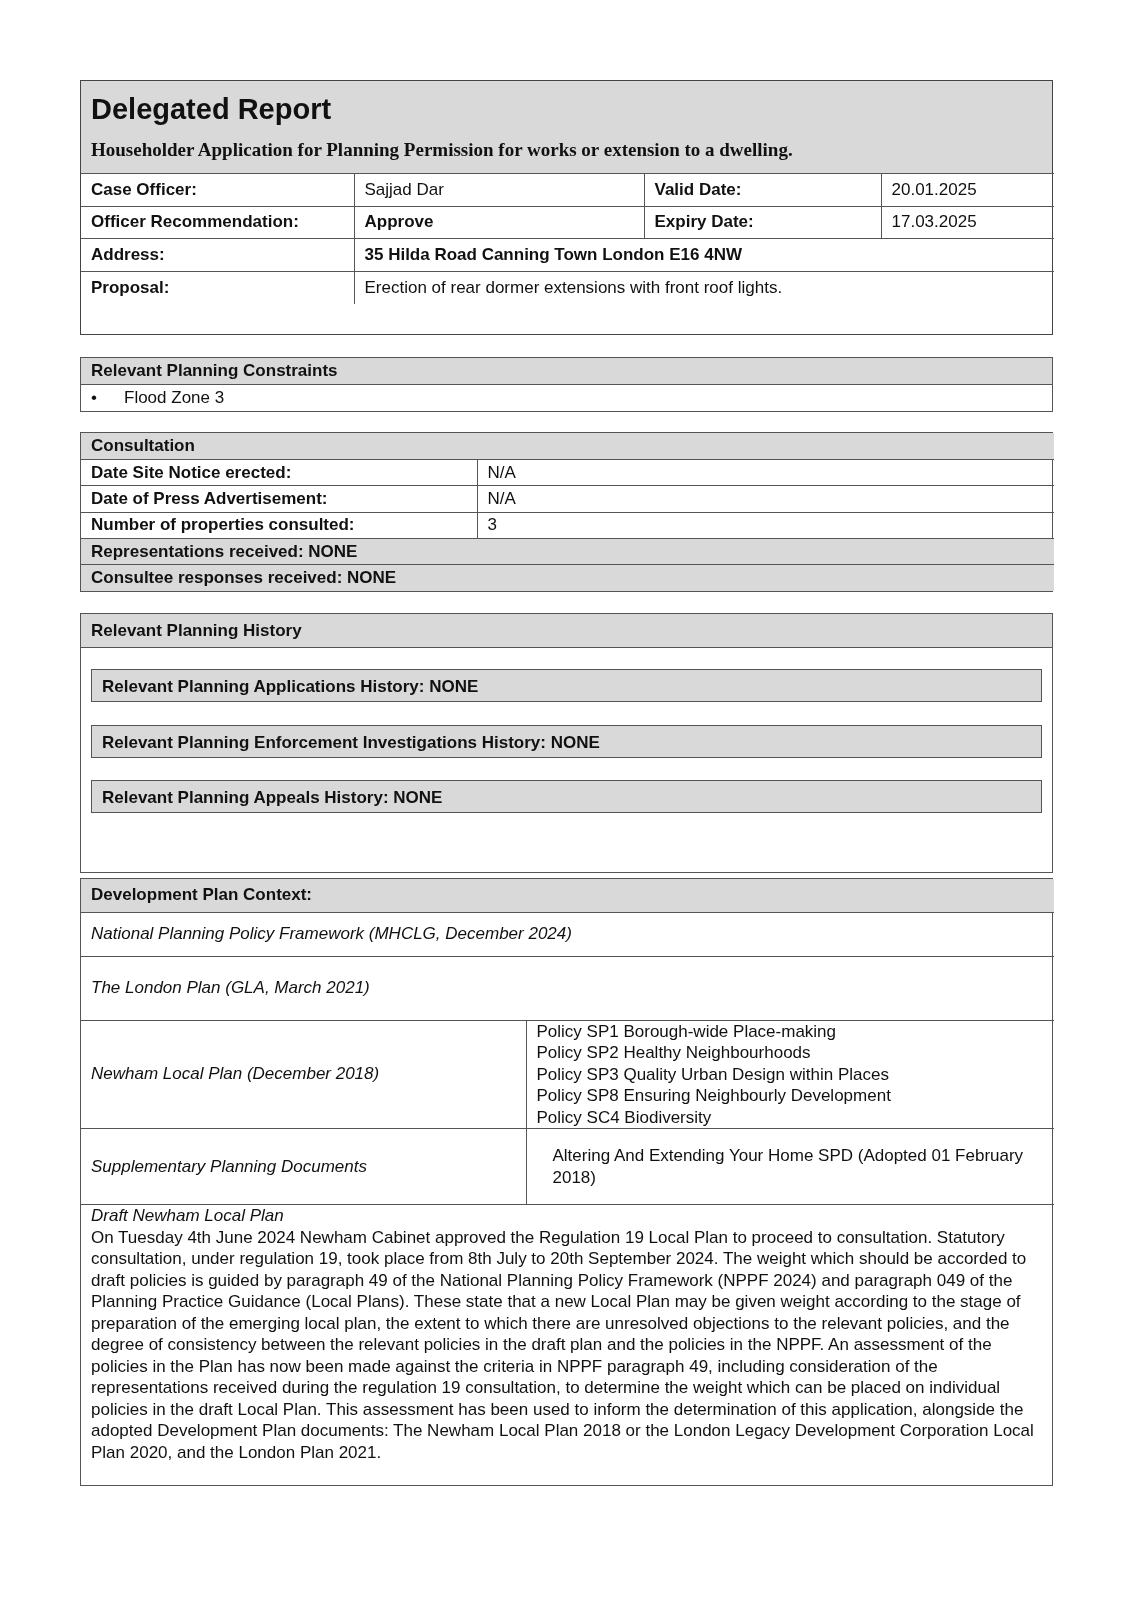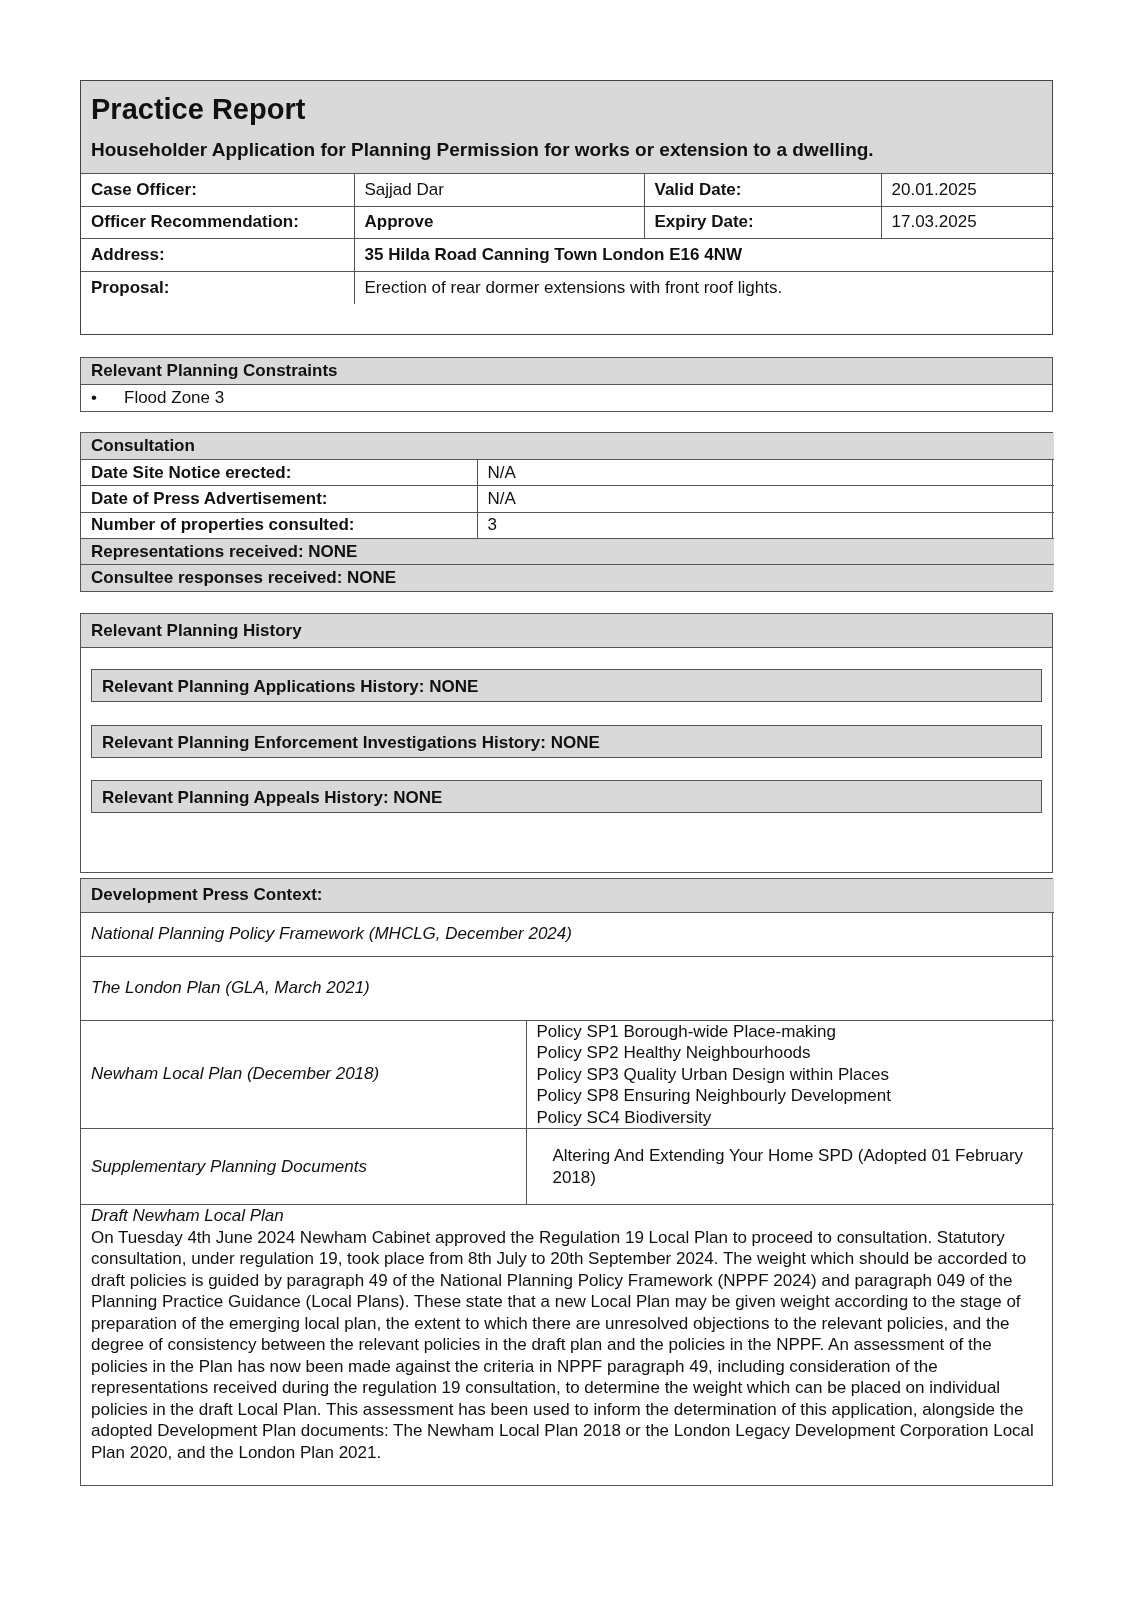--- a/index.html
+++ b/index.html
@@ -11,21 +11,21 @@
   .gray { background: #d9d9d9; }
   table { border-collapse: collapse; width: 100%; table-layout: fixed; }
   td { border: 1px solid #555; padding: 0 10px; font-size: 17px; vertical-align: middle; box-sizing: border-box; }
   .b { font-weight: bold; }
   .i { font-style: italic; }
 
   
   #hdr { top: 80px; height: 255px; border: 1px solid #444; }
   #hdr .title { height: 92px; background: #d9d9d9; padding: 8px 10px 0 10px; box-sizing: border-box; }
   #hdr h1 { margin: 0; font-size: 29px; line-height: 40px; font-weight: bold; }
-  #hdr h2 { margin: 8px 0 0 0; font-size: 19px; line-height: 26px; font-weight: bold; }
+  #hdr h2 { margin: 8px 0 0 0; font-size: 19px; line-height: 26px; font-weight: bold; font-family: Liberation Serif, serif; }
   #hdr table td { height: 32.6px; border-left: none; }
   #hdr table tr td:first-child { border-left: none; }
   #hdr table tr td:last-child { border-right: none; }
   #hdr table tr:last-child td { border-bottom: none; }
 
   #constraints { top: 357px; }
   #constraints .h { height: 26px; line-height: 26px; padding-left: 10px; font-weight: bold; font-size: 17px; background: #d9d9d9; border-bottom: 1px solid #555; }
   #constraints .li { height: 26px; line-height: 26px; font-size: 17px; padding-left: 10px; }
   #constraints .bullet { display: inline-block; width: 33px; }
 
@@ -47,21 +47,21 @@
   #devplan tr:first-child td { border-top: none; }
   #devplan tr:last-child td { border-bottom: none; }
   .policy-list { line-height: 21.5px; padding: 0 10px; }
   .para { line-height: 21.5px; padding: 0 10px 0 10px; }
 </style>
 </head>
 <body>
 
 <div class="box" id="hdr">
   <div class="title">
-    <h1>Practice Report</h1>
+    <h1>Delegated Report</h1>
     <h2>Householder Application for Planning Permission for works or extension to a dwelling.</h2>
   </div>
   <table>
     <colgroup>
         <col style="width:273px">
         <col style="width:290px">
         <col style="width:237px">
         <col style="width:173px">
       </colgroup>
     <tbody>
@@ -136,21 +136,21 @@
 </div>
 
 <div class="box" id="devplan">
   <table>
     <colgroup>
         <col style="width:445px">
         <col style="width:528px">
       </colgroup>
     <tbody>
         <tr>
-          <td class="b gray" colspan="2" style="height:33px">Development Press Context:</td>
+          <td class="b gray" colspan="2" style="height:33px">Development Plan Context:</td>
         </tr>
     <tr>
           <td class="i" colspan="2" style="height:44px">National Planning Policy Framework (MHCLG, December 2024)</td>
         </tr>
     <tr>
           <td class="i" colspan="2" style="height:64px">The London Plan (GLA, March 2021)</td>
         </tr>
     <tr>
       <td class="i" style="height:108px">Newham Local Plan (December 2018)</td>
       <td style="padding:0">

